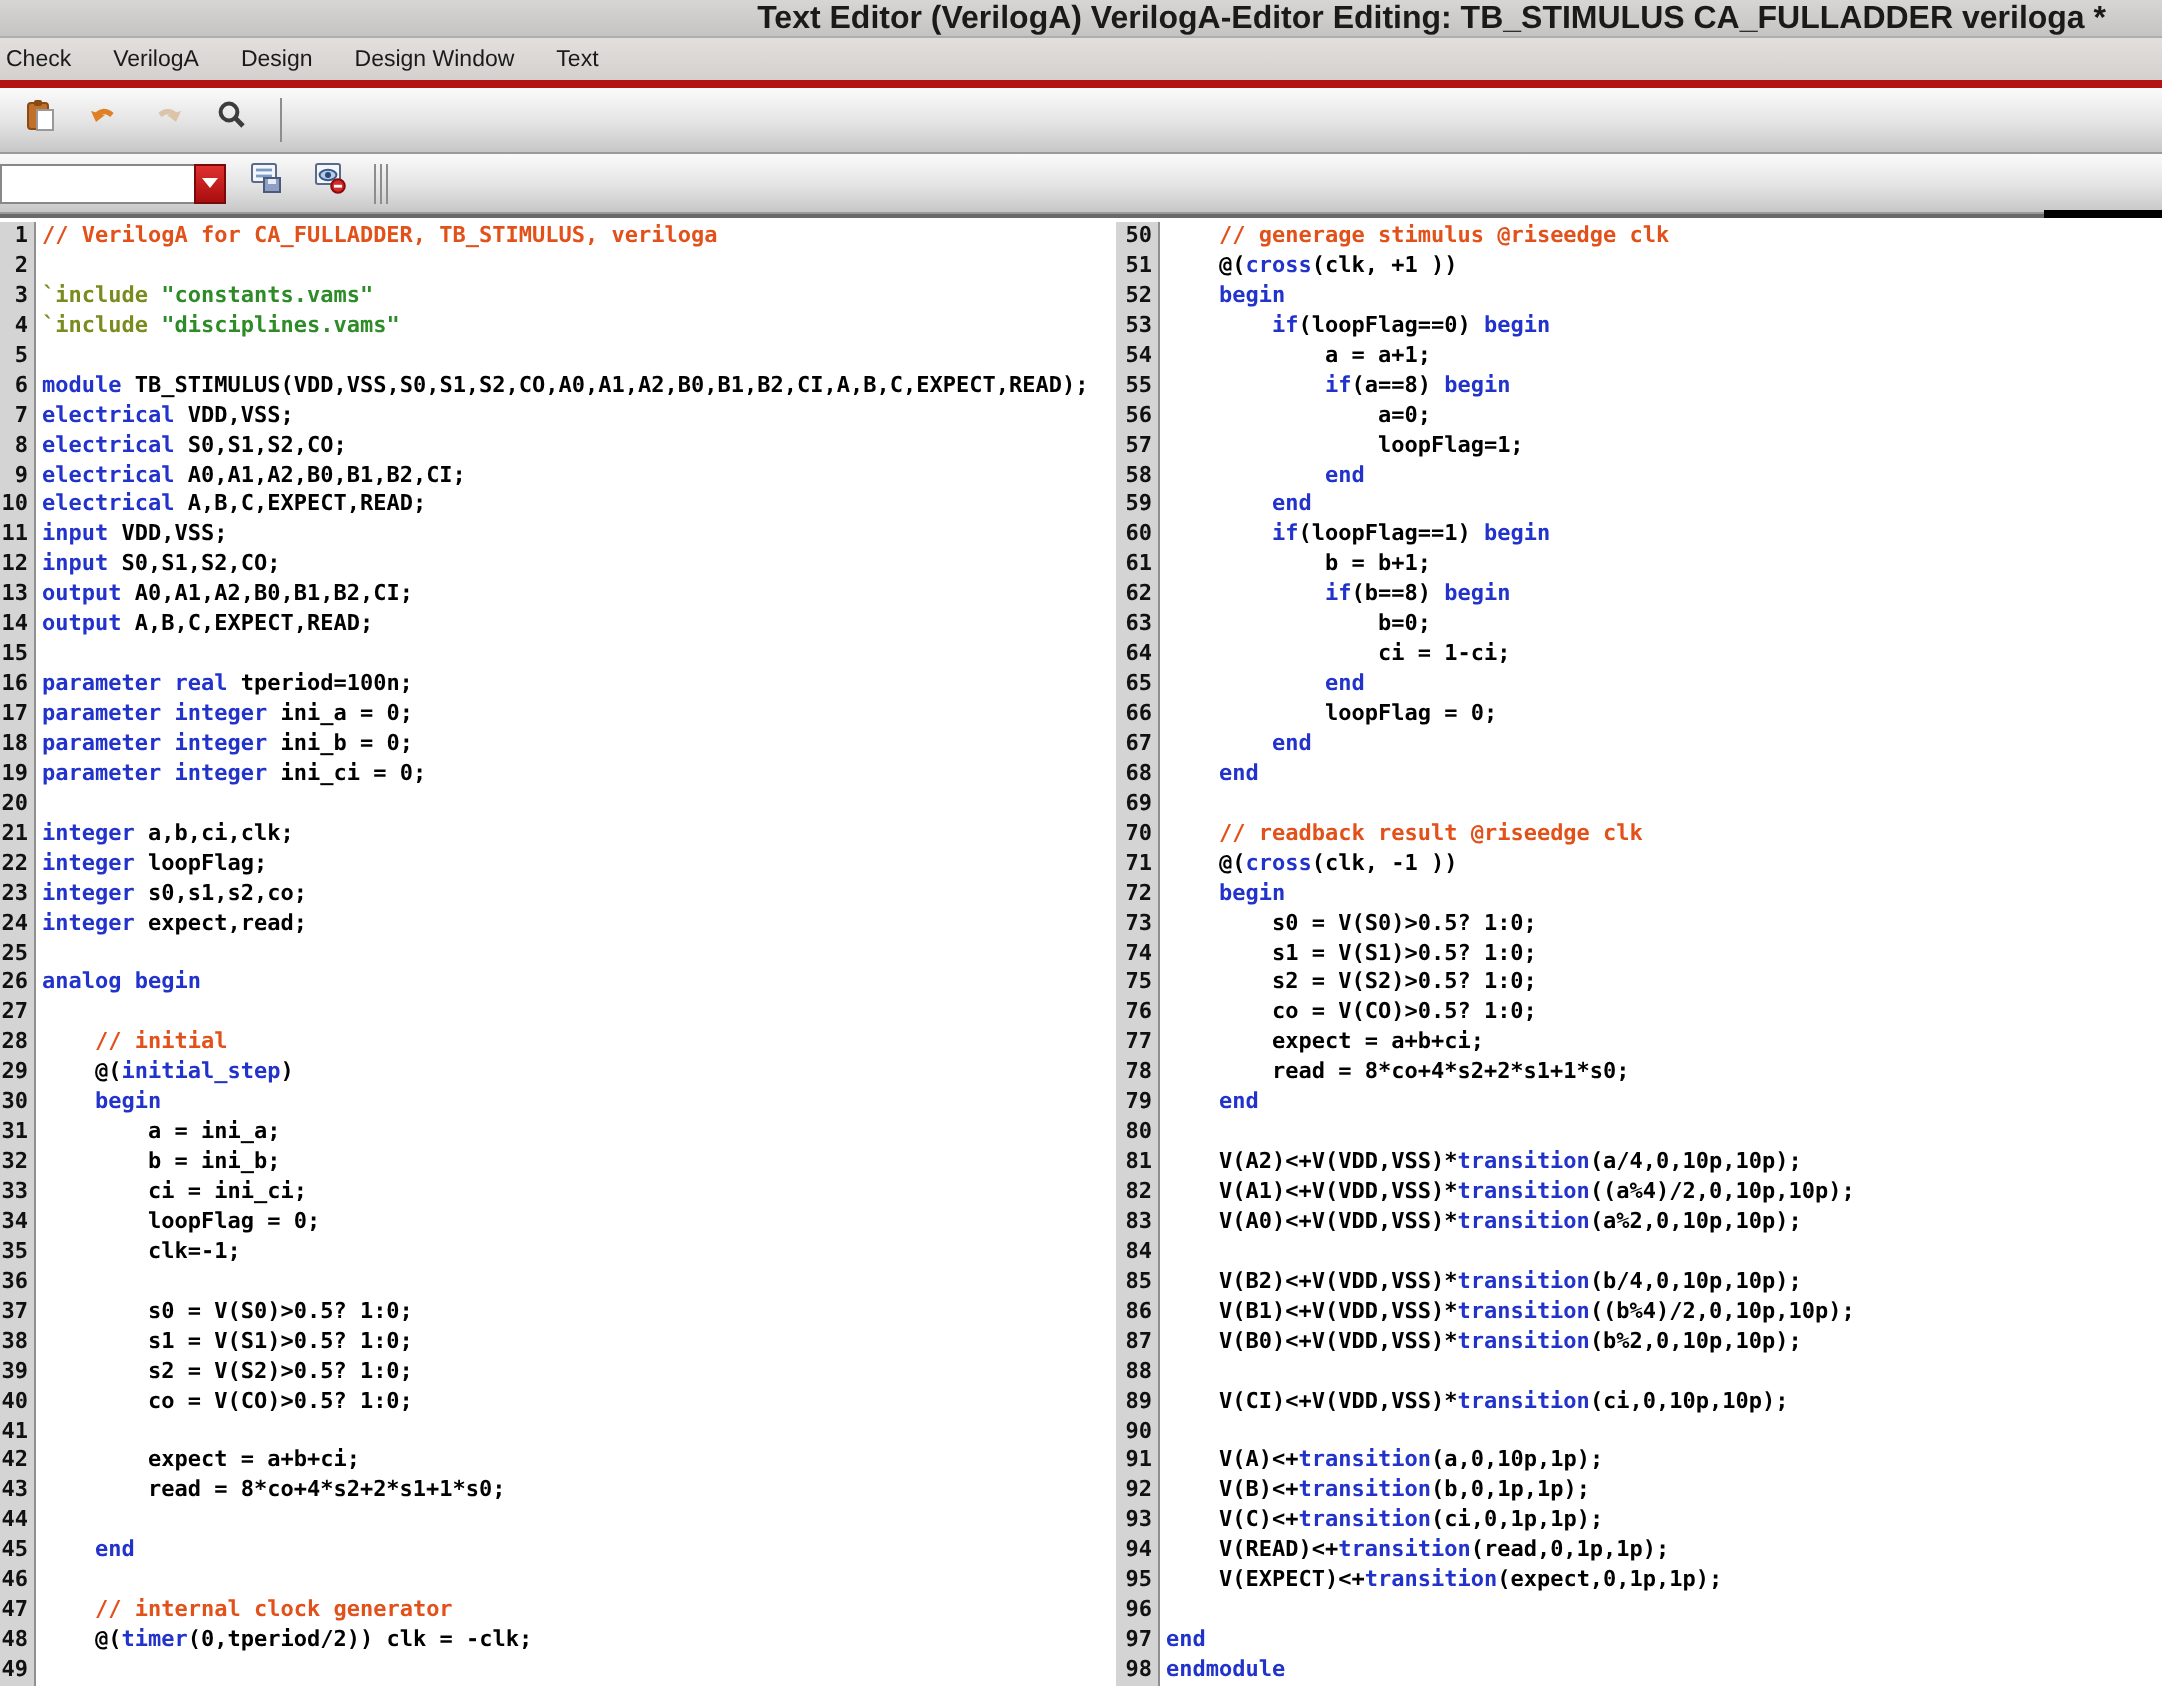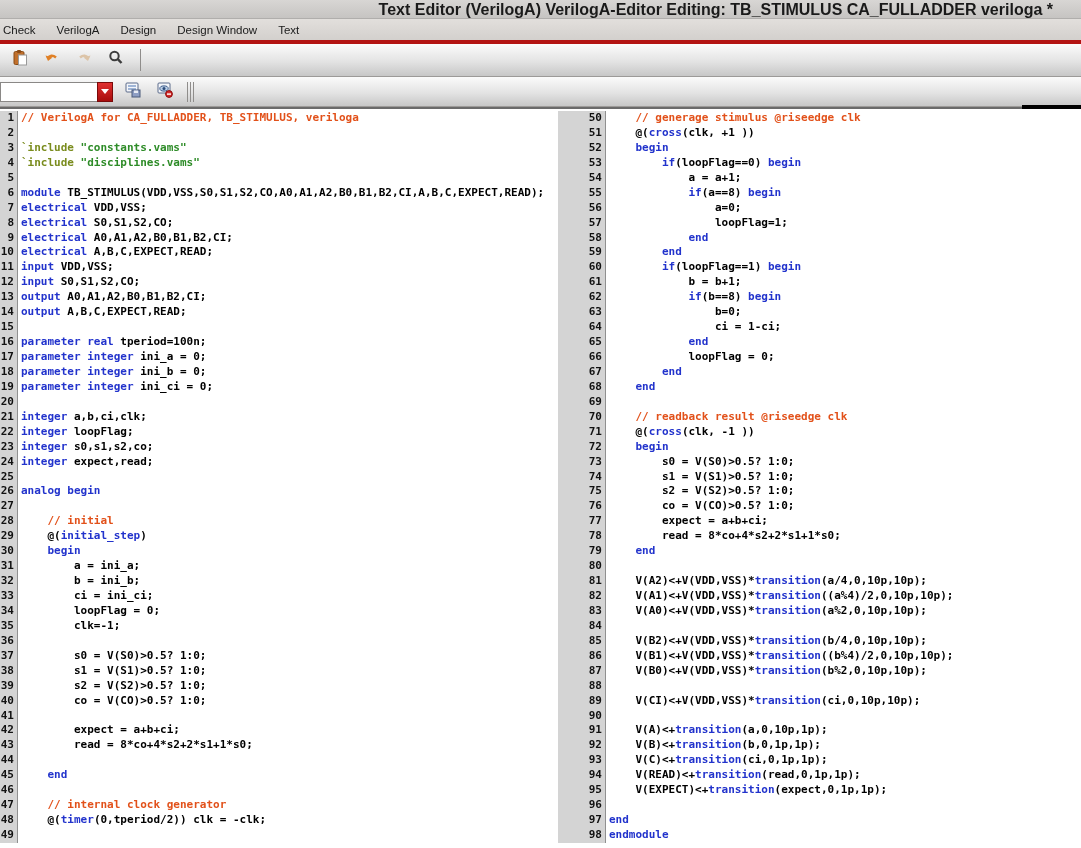--- a/index.html
+++ b/index.html
@@ -34,21 +34,21 @@
     border-top:2px solid #6a6a6a;box-sizing:border-box;}
   #top-right-divider{position:absolute;left:1022px;top:105px;width:59px;height:4px;background:#000;}
   .code-col{position:absolute;top:2px;font-family:"DejaVu Sans Mono","Liberation Mono",monospace;
     font-size:11px;font-weight:bold;line-height:14.95px;white-space:pre;}
   #code-left{left:0;}
   #code-right{left:558px;}
   .code-line{display:flex;height:14.95px;}
   .ln{display:inline-block;background:var(--gutter-bg,#d4d4d4);border-right:1px solid #909090;
     text-align:right;color:#111;flex:none;padding-right:3px;}
   #code-left .ln{width:14px;}
-  #code-right .ln{width:18px;padding-left:26px;}
+  #code-right .ln{width:18px;}
   .lc{padding-left:3px;color:#000;}
   .tok-pl{color:#000;}
   .tok-kw{color:var(--kw,#2233cc);}
   .tok-cm{color:var(--cm,#e2511a);}
   .tok-dir{color:var(--dir,#7a8c1e);}
   .tok-str{color:var(--str,#2e8c28);}
 </style>
 </head>
 <body>
 

